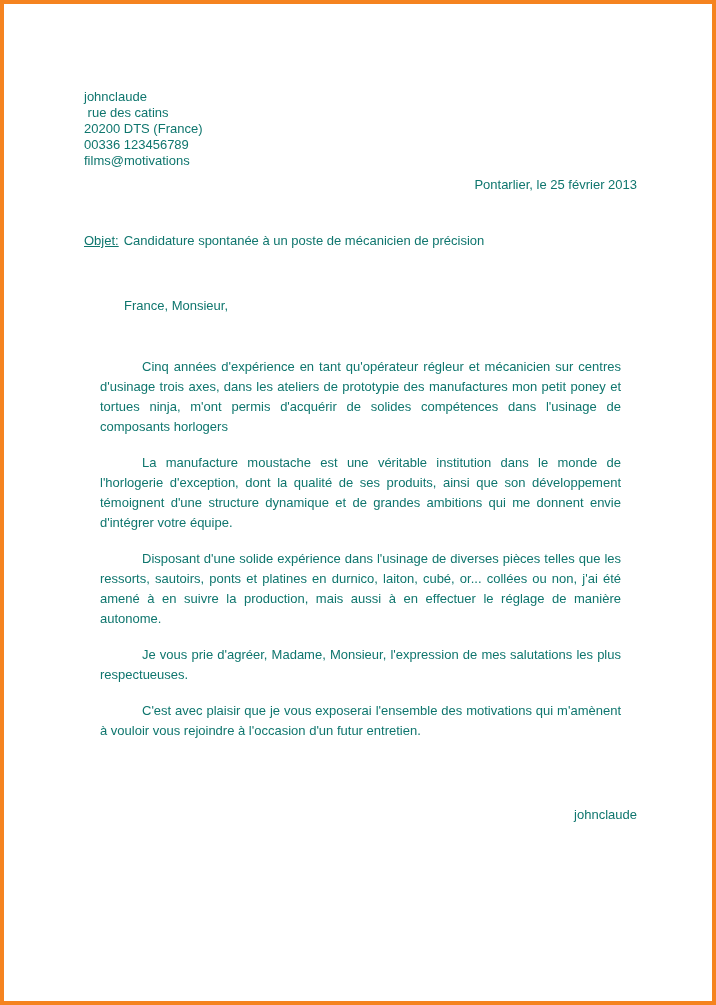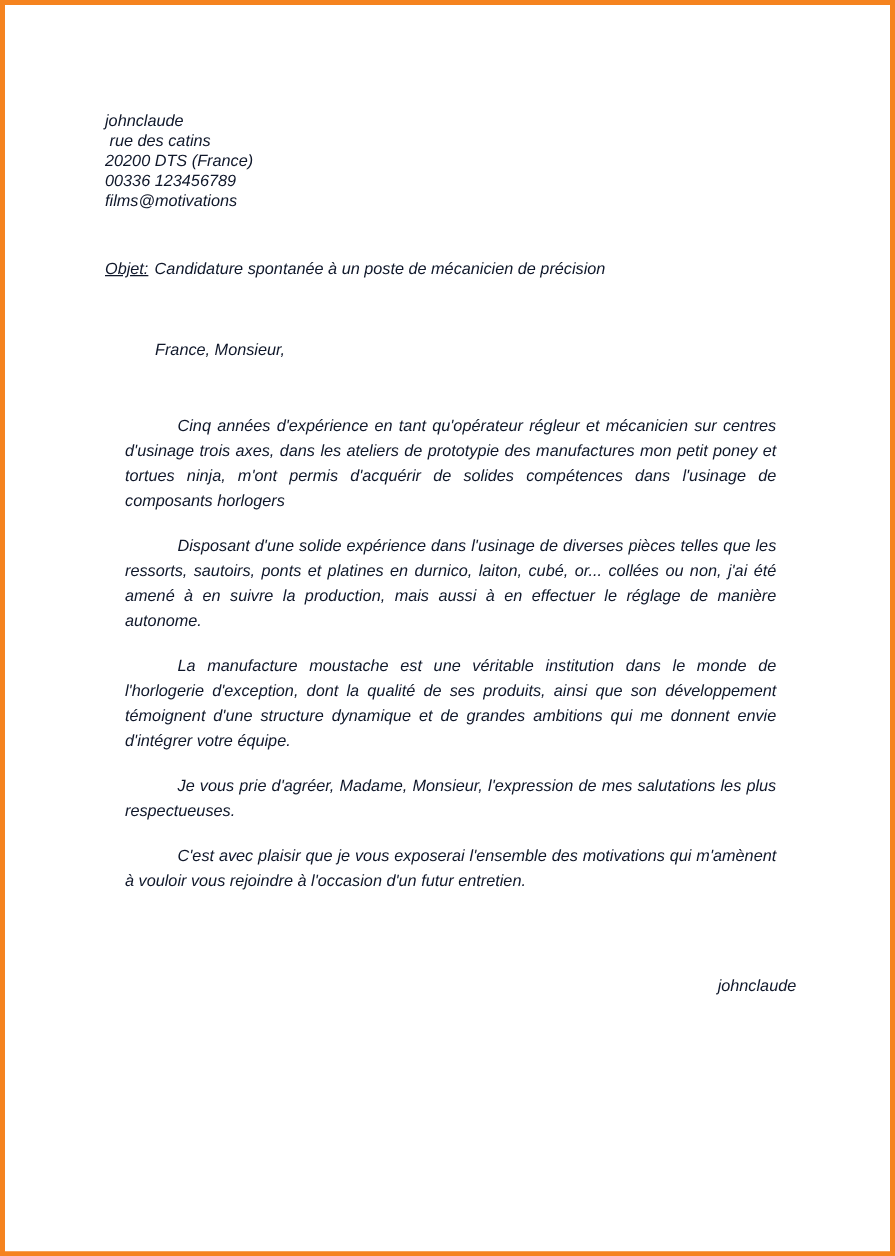--- a/index.html
+++ b/index.html
@@ -36,43 +36,44 @@
     text-align: justify;
     text-indent: 42px;
   }
   .body p.first { margin-top: 41px; }
   .body p + p { margin-top: 5px; }
   .signature { margin-top: 64px; line-height: 20px; text-align: right; }
 </style>
 </head>
 <body>
 
-<div class="page" style="border-color: rgb(245, 131, 31); color: #0f172a; background: rgb(255, 255, 255); font-style: italic;">
+<div class="page" style="border-color: rgb(245, 131, 31); color: #0f766e; background: rgb(255, 255, 255);">
   <div class="content">
 
     <div class="sender">
       <div>johnclaude</div>
       <div> rue des catins</div>
       <div>20200 DTS (France)</div>
       <div>00336 123456789</div>
       <div>films@motivations</div>
     </div>
 
+    <div class="date">Pontarlier, le 25 février 2013</div>
 
     <div class="subject">
       <span class="label">Objet:</span><span class="text">Candidature spontanée à un poste de mécanicien de précision</span>
     </div>
 
 
     <div class="salutation">France, Monsieur,</div>
 
     <div class="body">
       <p class="first">Cinq années d'expérience en tant qu'opérateur régleur et mécanicien sur centres d'usinage trois axes, dans les ateliers de prototypie des manufactures mon petit poney et tortues ninja, m'ont permis d'acquérir de solides compétences dans l'usinage de composants horlogers</p>
+      <p>La manufacture moustache est une véritable institution dans le monde de l'horlogerie d'exception, dont la qualité de ses produits, ainsi que son développement témoignent d'une structure dynamique et de grandes ambitions qui me donnent envie d'intégrer votre équipe.</p>
       <p>Disposant d'une solide expérience dans l'usinage de diverses pièces telles que les ressorts, sautoirs, ponts et platines en durnico, laiton, cubé, or... collées ou non, j'ai été amené à en suivre la production, mais aussi à en effectuer le réglage de manière autonome.</p>
-      <p>La manufacture moustache est une véritable institution dans le monde de l'horlogerie d'exception, dont la qualité de ses produits, ainsi que son développement témoignent d'une structure dynamique et de grandes ambitions qui me donnent envie d'intégrer votre équipe.</p>
       <p>Je vous prie d'agréer, Madame, Monsieur, l'expression de mes salutations les plus respectueuses.</p>
       <p>C'est avec plaisir que je vous exposerai l'ensemble des motivations qui m'amènent à vouloir vous rejoindre à l'occasion d'un futur entretien.</p>
     </div>
 
     <div class="signature">johnclaude</div>
 
   </div>
 </div>
 
 </body></html>

